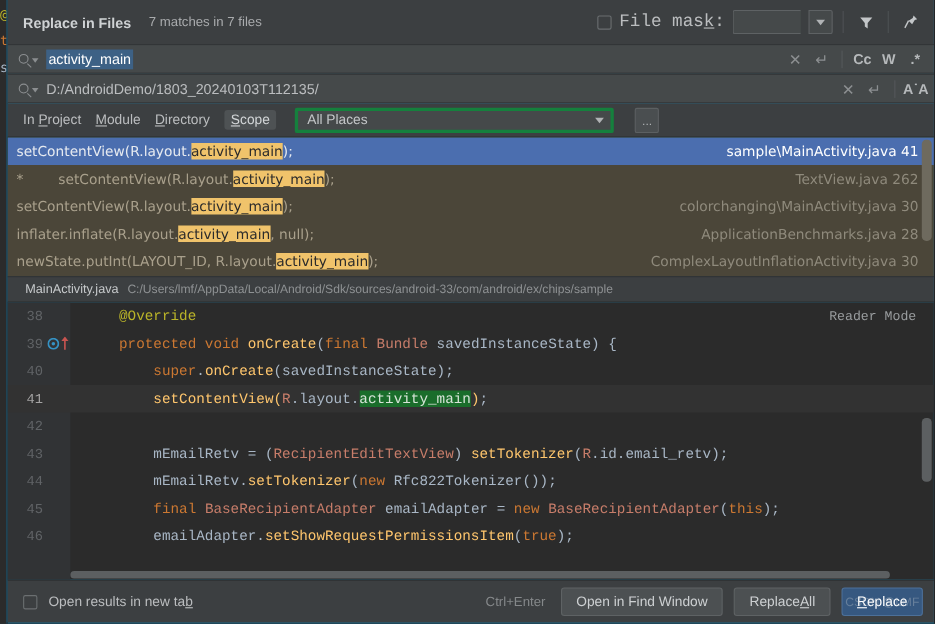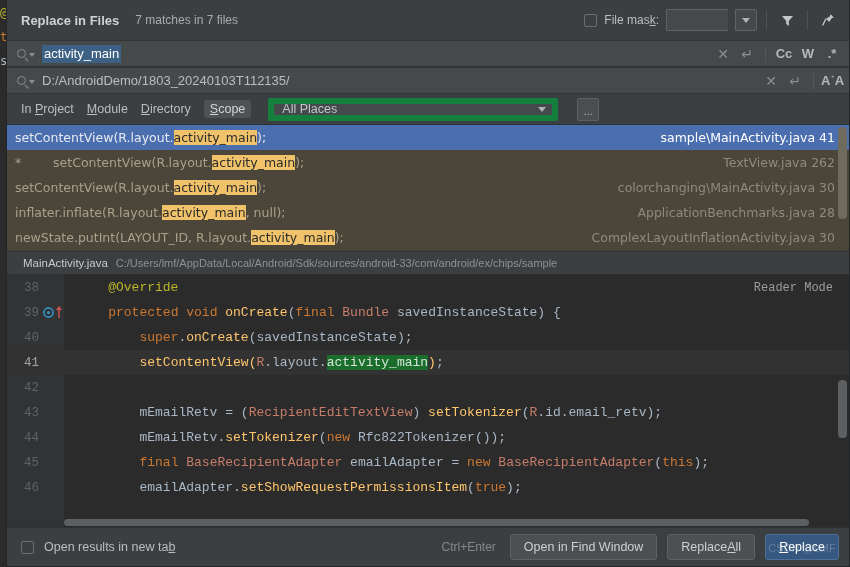--- a/index.html
+++ b/index.html
@@ -39,21 +39,21 @@
   }
   .hdr-title { color: #cfd2d4; font-size: 13px; font-weight: bold; }
   .hdr-sub { color: #a9abad; font-size: 12px; margin-left: 16px; }
   .hdr-spacer { flex: 1; }
   .chk {
     width: 13px; height: 13px;
     border: 1px solid #6b6f71; background: #3c3f41;
     border-radius: 2px; display: inline-block; flex: 0 0 13px;
   }
   .filemask-wrap { display: flex; align-items: center; gap: 7px; }
-  .filemask-label { color: #bbbdbf; font-size: 12px; }
+  .filemask-label { color: #bbbdbf; font-size: 16px; font-family: Liberation Mono, monospace; }
   .filemask-label u { text-decoration: underline; }
   .mask-input {
     width: 62px; height: 22px; background: #45494a;
     border: 1px solid #5e6264; border-right: none;
     border-radius: 2px 0 0 2px;
   }
   .mask-arrow {
     width: 22px; height: 22px; background: #45494a;
     border: 1px solid #5e6264; border-radius: 0 2px 2px 0;
     display: flex; align-items: center; justify-content: center;
@@ -104,21 +104,21 @@
     background: #3c3f41;
     border-bottom: 1px solid #2e3133;
   }
   .scope-link { font-size:12.5px; color:#bbbdbf; }
   .scope-link u { text-decoration: underline; }
   .scope-link.active {
     background:#4e5254; border-radius:3px; padding:2px 6px; color:#d2d5d7;
   }
   .combo {
     width: 290px; height: 23px; margin-left: 4px;
-    background: #45494a; border: 6px solid #15803d; border-radius:2px;
+    background: #45494a; border: 3px solid #15803d; border-radius:2px;
     display:flex; align-items:center; padding: 0 6px 0 8px;
   }
   .combo-val { font-size:12.5px; color:#c3c6c8; flex:1; }
   .ellipsis-btn {
     width: 22px; height: 23px; margin-left: 6px;
     background:#4a4e50; border:1px solid #5c6062; border-radius:2px;
     color:#b0b3b5; font-size:11px; display:flex; align-items:flex-end;
     justify-content:center; padding-bottom:3px;
   }
 

